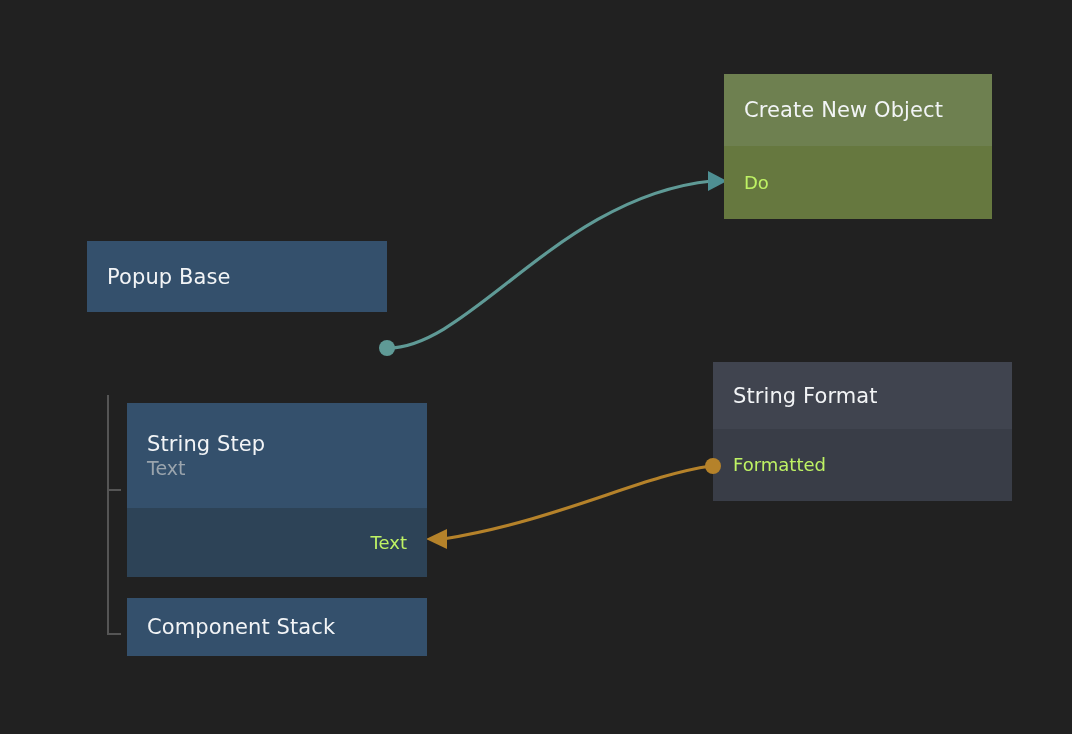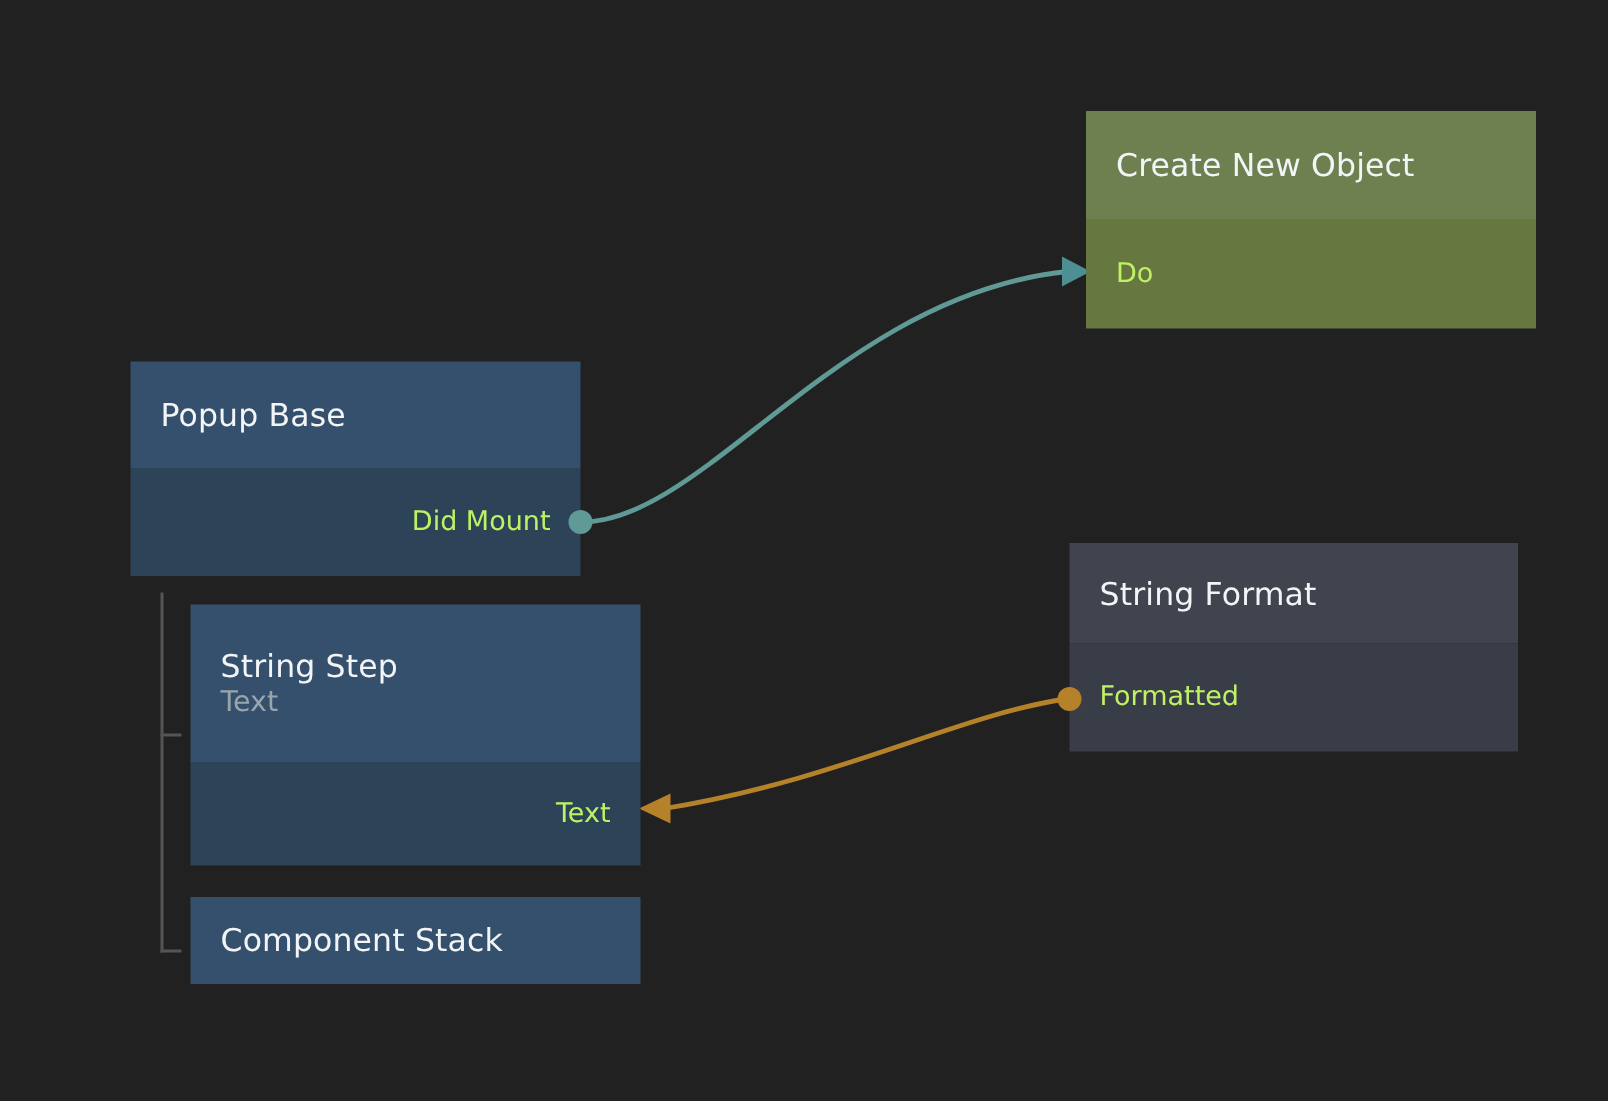--- a/index.html
+++ b/index.html
@@ -124,27 +124,24 @@
   </svg>
 
   <div class="bracket-v" style="left:107px; top:395px; height:240px;"></div>
   <div class="bracket-h" style="left:107px; top:489px; width:14px;"></div>
   <div class="bracket-h" style="left:107px; top:633px; width:14px;"></div>
 
   <div class="node node-blue" style="left:87px; top:241px; width:300px;">
     <div class="node-header" style="height:71px;">
       <div class="node-title">Popup Base</div>
     </div>
-    <div class="node-body row-right" style="height:72px;">
-      <div class="port-label">Did Mount</div>
-    </div>
     <div class="port port-teal" style="left:292px; top:99px;"></div>
   </div>
 
-  <div class="node node-green" style="left:724px; top:74px; width:300px;">
+  <div class="node node-green" style="left:724px; top:74px; width:268px;">
     <div class="node-header" style="height:72px;">
       <div class="node-title">Create New Object</div>
     </div>
     <div class="node-body row-left" style="height:73px;">
       <div class="port-label">Do</div>
     </div>
   </div>
 
   <div class="node node-blue" style="left:127px; top:403px; width:300px;">
     <div class="node-header" style="height:105px;">

